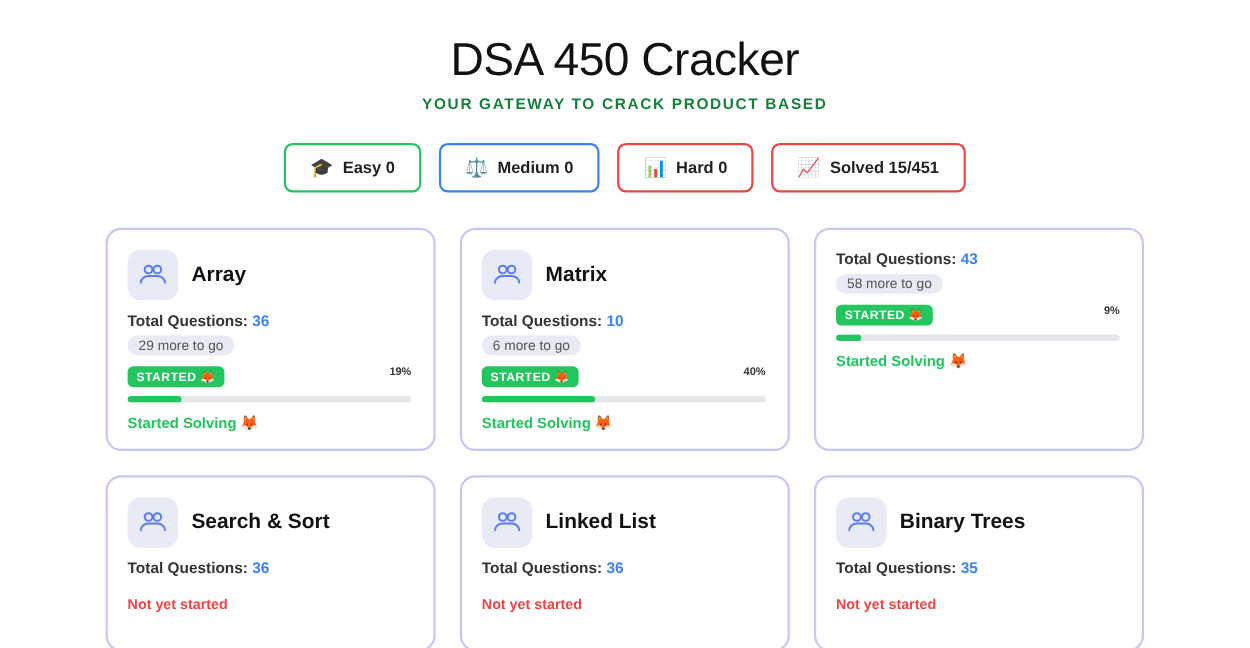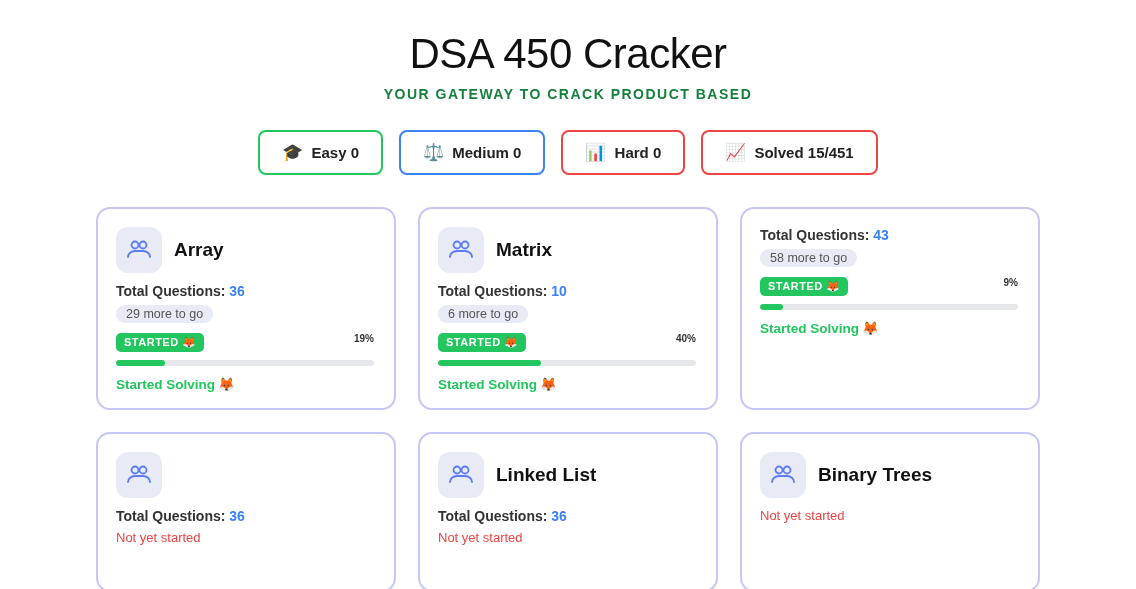--- a/index.html
+++ b/index.html
@@ -152,22 +152,22 @@
       display: flex;
       align-items: center;
       gap: 5px;
       cursor: pointer;
       text-decoration: none;
       text-align: right;
     }
     .not-started-text {
       color: #ef4444;
       font-size: 13px;
-      font-weight: 400;
-      margin-top: 0;
+      font-weight: 700;
+      margin-top: 12px;
     }
   </style>
 </head>
 <body>
 
 <h1 class="page-title">DSA 450 Cracker</h1>
 <p class="subtitle">YOUR GATEWAY TO CRACK PRODUCT BASED</p>
 
 <div class="badges-row">
   <div class="badge badge-easy">
@@ -271,20 +271,21 @@
   </div>
     <div class="card">
     <div class="card-header">
       <div class="card-icon-wrap">
         <svg width="28" height="28" viewBox="0 0 28 28" fill="none" xmlns="http://www.w3.org/2000/svg">
           <circle cx="10" cy="9" r="3.5" stroke="#5b7cf6" stroke-width="1.8"></circle>
           <circle cx="18" cy="9" r="3.5" stroke="#5b7cf6" stroke-width="1.8"></circle>
           <path d="M3 21c0-3.314 3.134-6 7-6h8c3.866 0 7 2.686 7 6" stroke="#5b7cf6" stroke-width="1.8" stroke-linecap="round"></path>
         </svg>
       </div>
+      <span class="card-title">Search &amp; Sort</span>
     </div>
     <div class="card-total">
       Total Questions: <span>36</span>
     </div>
 
       <div class="not-started-text">Not yet started</div>
 
   </div>
     <div class="card">
     <div class="card-header">
@@ -308,17 +309,20 @@
     <div class="card-header">
       <div class="card-icon-wrap">
         <svg width="28" height="28" viewBox="0 0 28 28" fill="none" xmlns="http://www.w3.org/2000/svg">
           <circle cx="10" cy="9" r="3.5" stroke="#5b7cf6" stroke-width="1.8"></circle>
           <circle cx="18" cy="9" r="3.5" stroke="#5b7cf6" stroke-width="1.8"></circle>
           <path d="M3 21c0-3.314 3.134-6 7-6h8c3.866 0 7 2.686 7 6" stroke="#5b7cf6" stroke-width="1.8" stroke-linecap="round"></path>
         </svg>
       </div>
       <span class="card-title">Binary Trees</span>
     </div>
+    <div class="card-total">
+      Total Questions: <span>35</span>
+    </div>
 
       <div class="not-started-text">Not yet started</div>
 
   </div>
   </div>
 
 </body></html>

